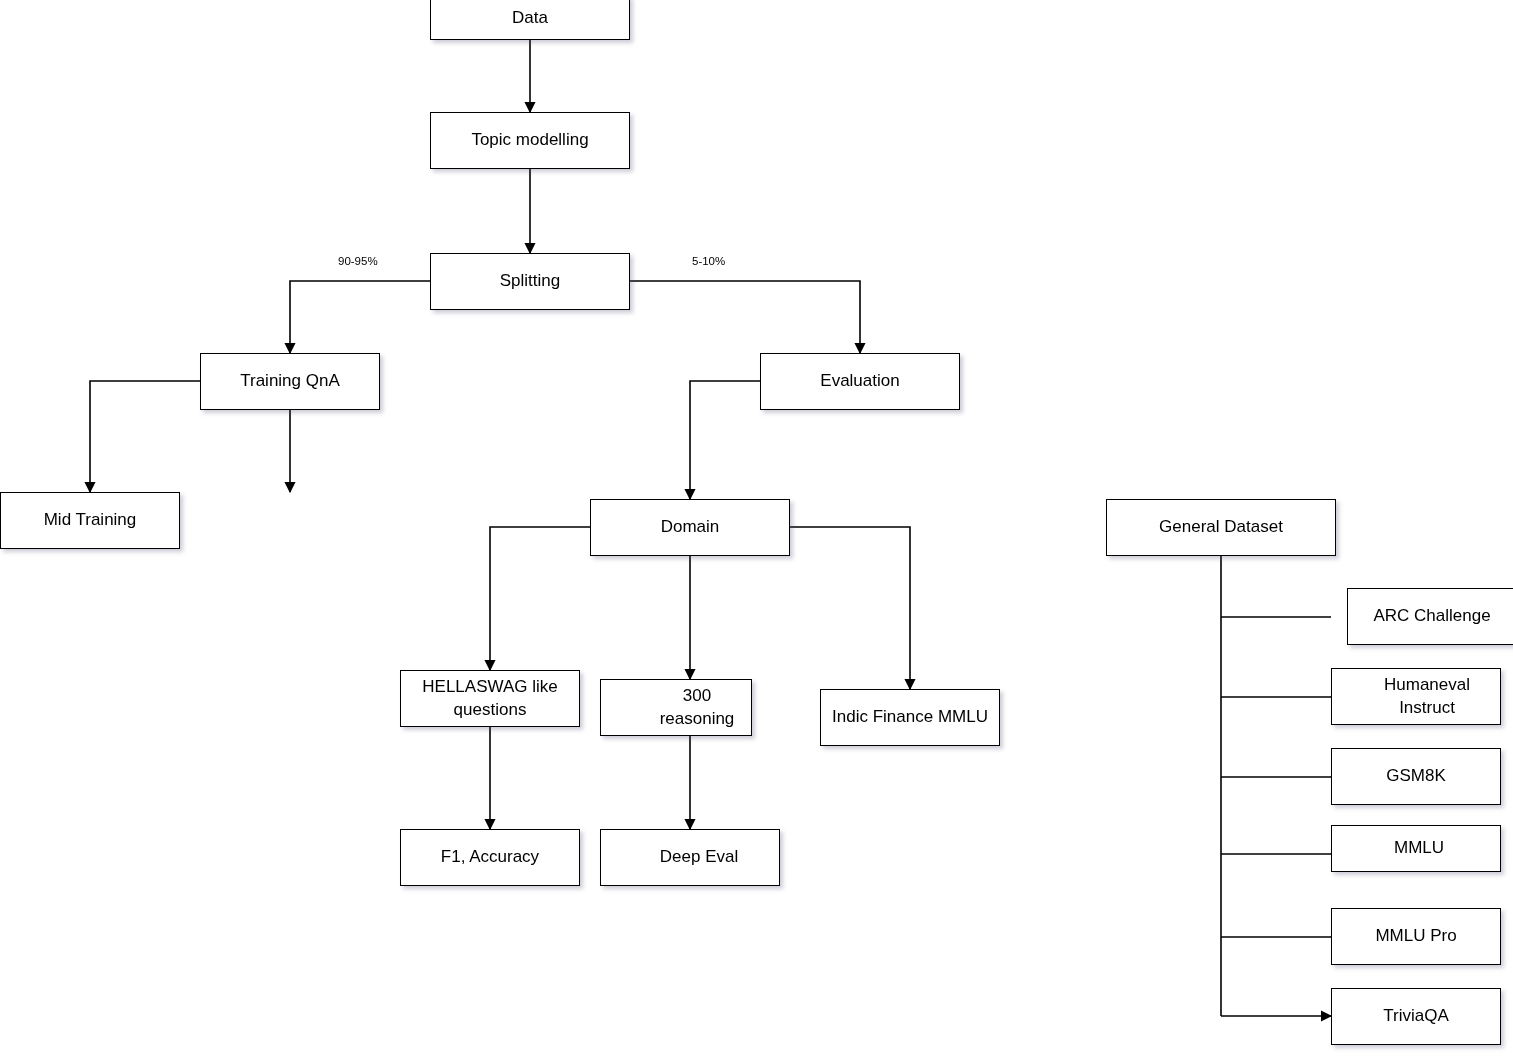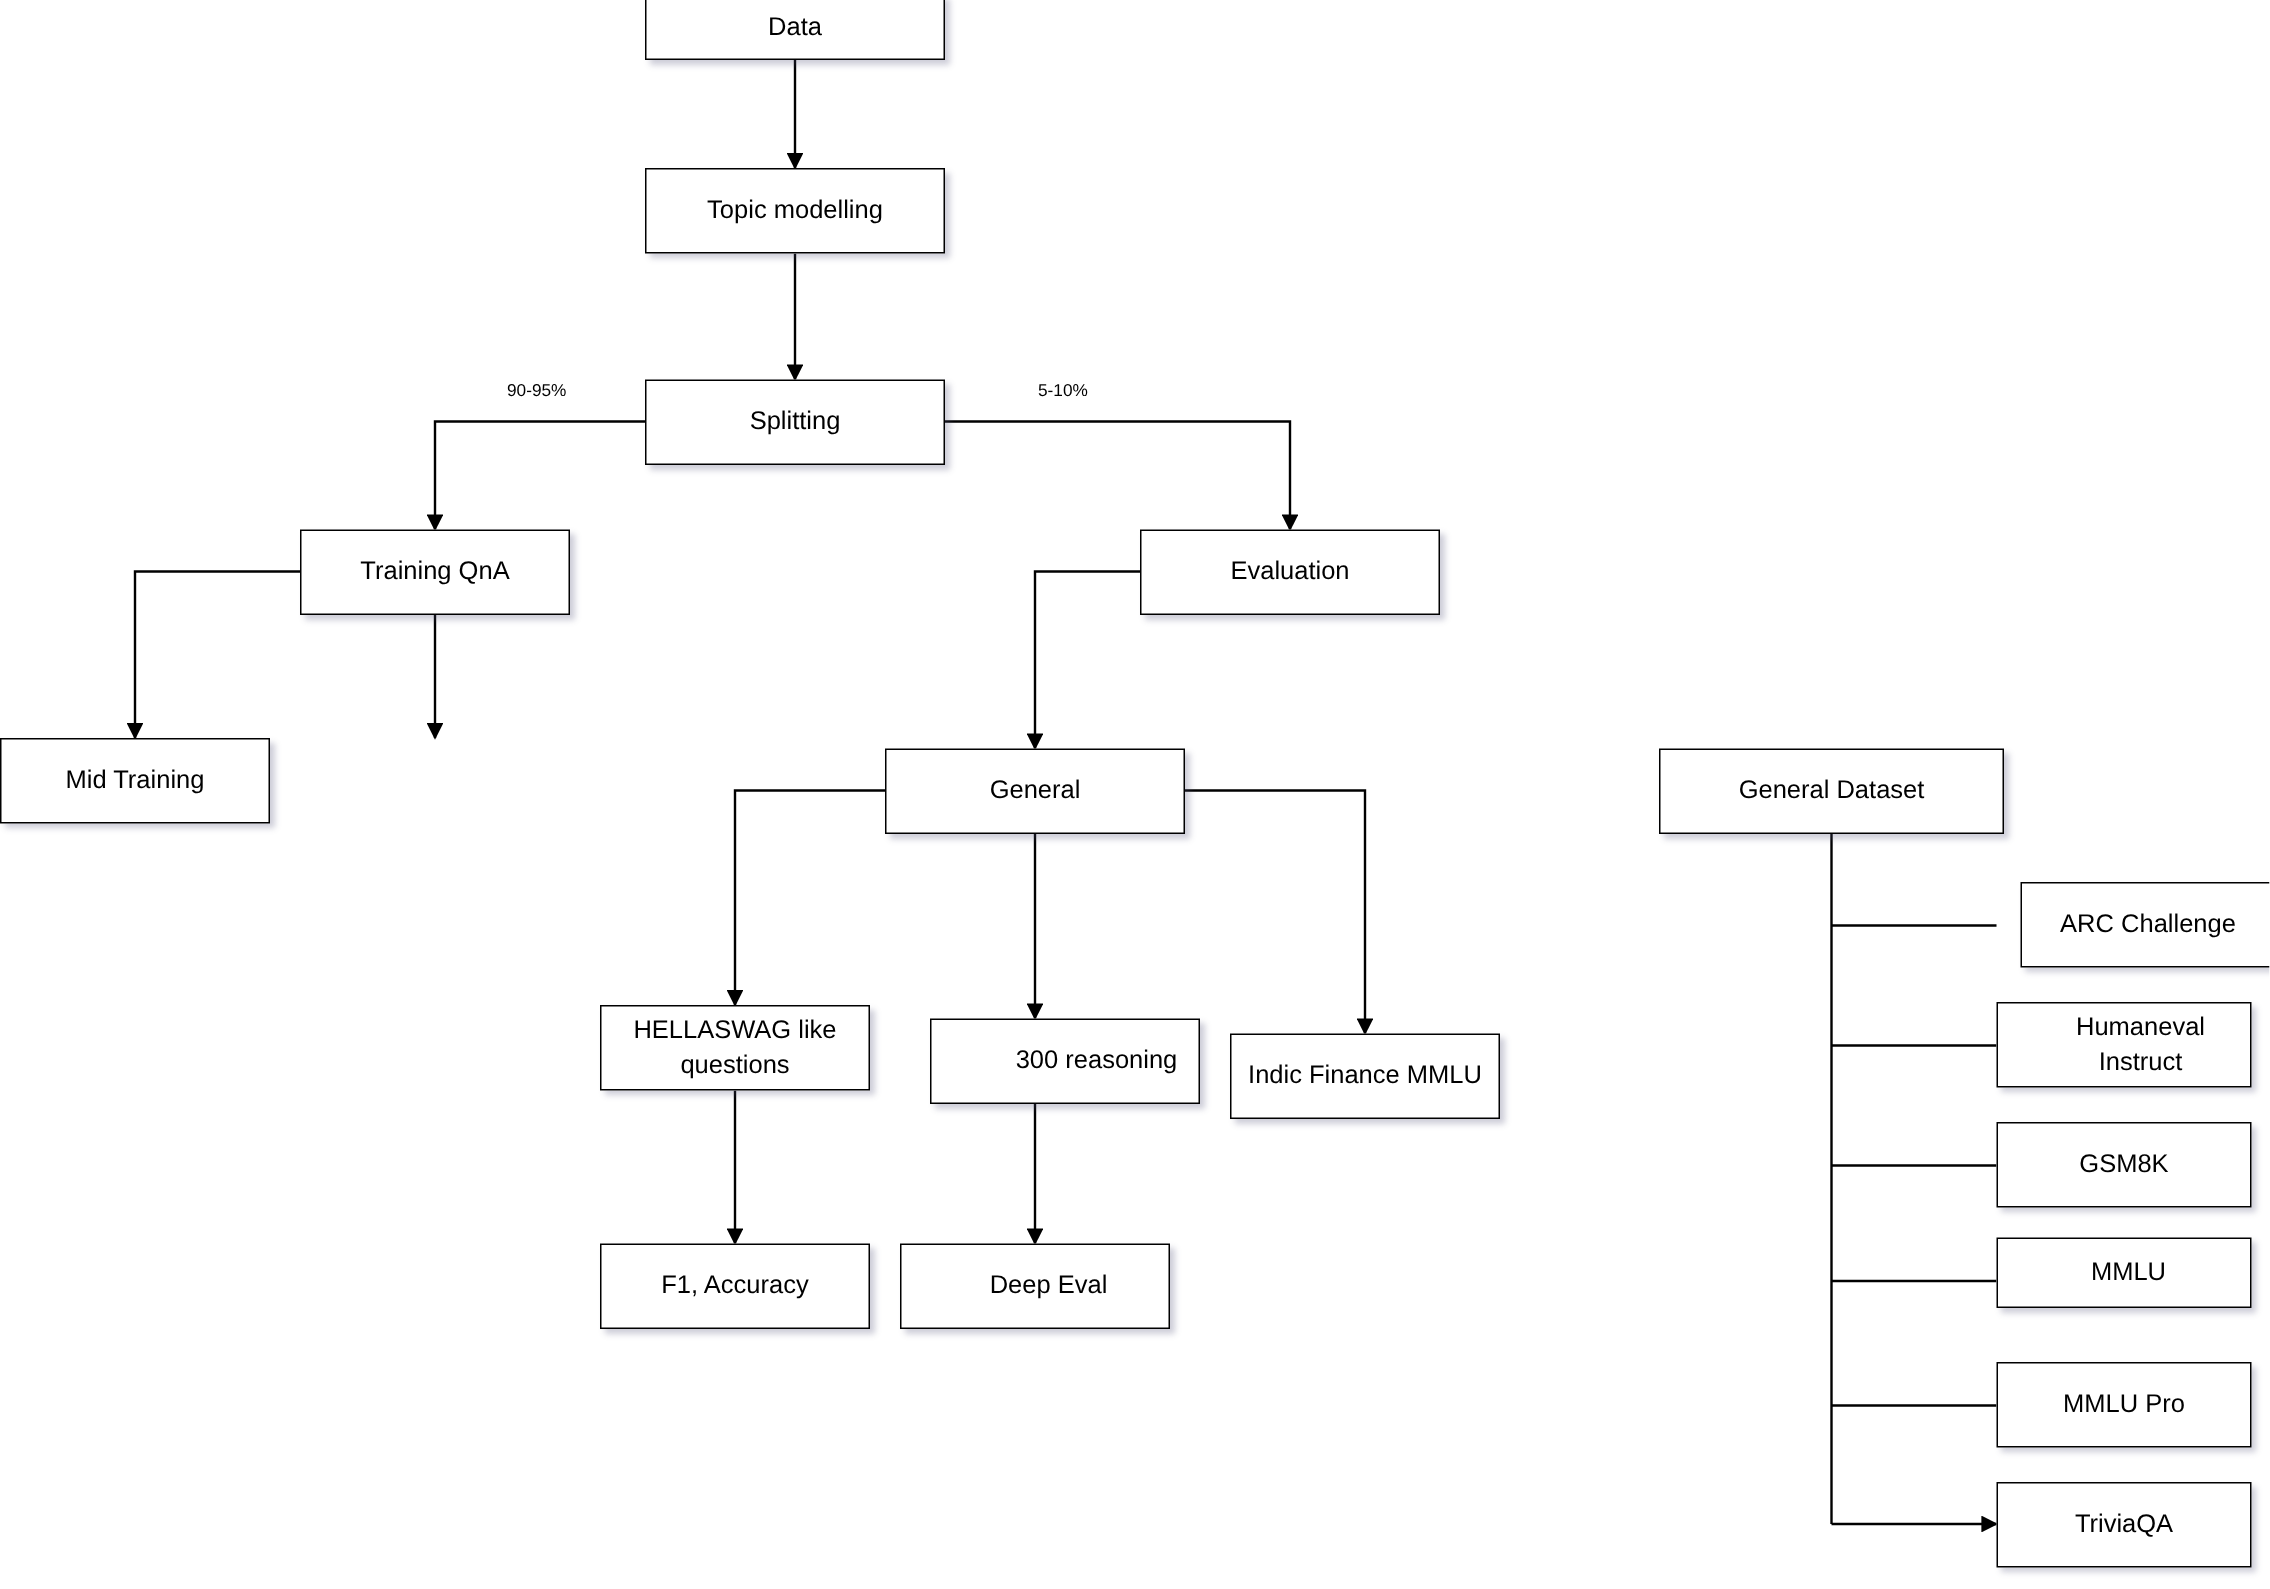--- a/index.html
+++ b/index.html
@@ -124,28 +124,28 @@
   <div class="node" style="left:760px; top:353px; width:200px; height:57px;">
     <span>Evaluation</span>
   </div>
 
   <div class="node" style="left:0px; top:492px; width:180px; height:57px;">
     <span>Mid Training</span>
   </div>
 
 
   <div class="node" style="left:590px; top:499px; width:200px; height:57px;">
-    <span>General</span>
+    <span>Domain</span>
   </div>
 
   <div class="node" style="left:400px; top:670px; width:180px; height:57px;">
     <span>HELLASWAG like questions</span>
   </div>
 
-  <div class="node" style="left:620px; top:679px; width:180px; height:57px;padding-left:48px;">
+  <div class="node" style="left:600px; top:679px; width:152px; height:57px;padding-left:48px;">
     <span>300 reasoning</span>
   </div>
 
   <div class="node" style="left:820px; top:689px; width:180px; height:57px;">
     <span>Indic Finance MMLU</span>
   </div>
 
   <div class="node" style="left:400px; top:829px; width:180px; height:57px;">
     <span>F1, Accuracy</span>
   </div>

